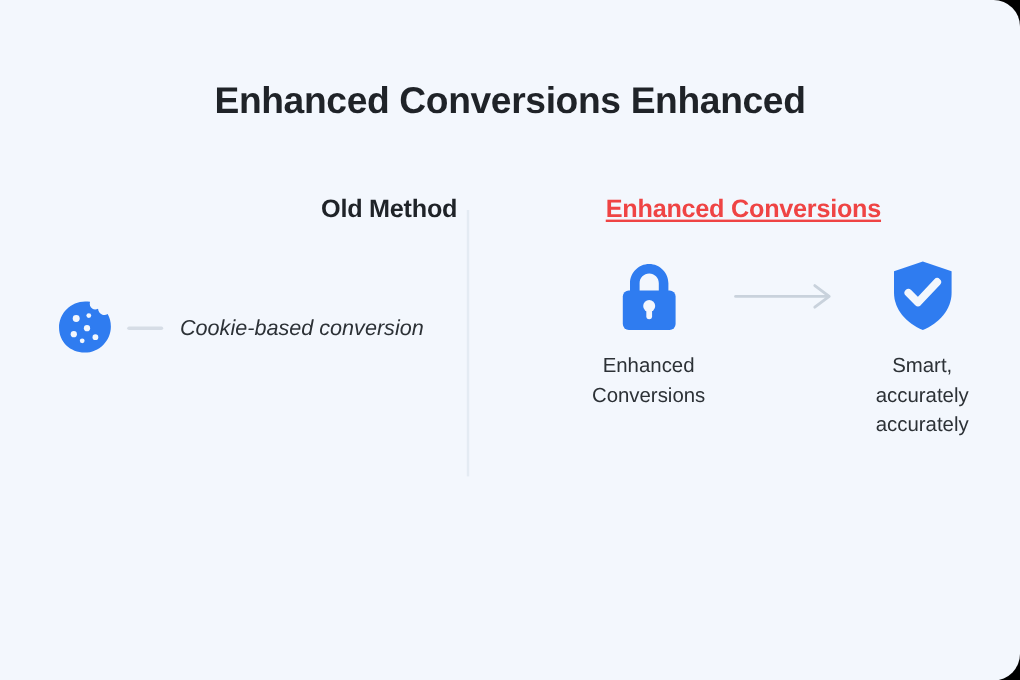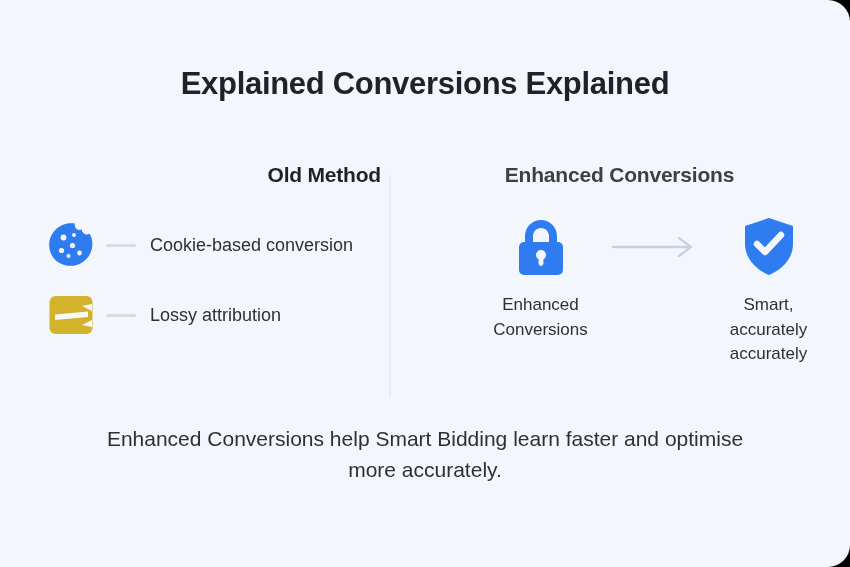--- a/index.html
+++ b/index.html
@@ -66,22 +66,23 @@
     text-align: right;
     font-size: 21px;
     font-weight: bold;
     color: #1f2328;
     letter-spacing: -0.2px;
     padding-right: 8px;
   }
 
   .old-list {
     position: absolute;
-    top: 56px;
+    top: 84px;
     left: 48px;
+    font-style: italic;
   }
   .old-row {
     display: flex;
     align-items: center;
     height: 52px;
     margin-bottom: 18px;
   }
   .old-icon {
     width: 46px;
     height: 46px;
@@ -119,22 +120,23 @@
   .col-right {
     position: absolute;
     left: 389px;
     top: 0;
     width: 461px;
   }
   .col-right .col-heading {
     text-align: center;
     font-size: 21px;
     font-weight: bold;
-    color: #404040;
+    color: #ef4444;
     letter-spacing: -0.2px;
+    text-decoration: underline;
   }
 
   .flow {
     position: absolute;
     top: 52px;
     left: 0;
     width: 507px;
     display: flex;
     align-items: flex-start;
     justify-content: center;
@@ -176,21 +178,21 @@
     color: #2c3136;
     padding: 0 90px;
     box-sizing: border-box;
   }
 </style>
 </head>
 <body>
 
 <div class="card">
 
-  <div class="page-title">Explained Conversions Explained</div>
+  <div class="page-title">Enhanced Conversions Enhanced</div>
 
   <div class="columns">
 
     <div class="divider"></div>
 
     <div class="col-left">
       <div class="col-heading">Old Method</div>
 
       <div class="old-list">
 
@@ -203,32 +205,20 @@
               <circle cx="13.5" cy="28.5" r="2.6" fill="#f3f7fd"></circle>
               <circle cx="26.0" cy="13.0" r="2.0" fill="#f3f7fd"></circle>
               <circle cx="31.5" cy="31.0" r="2.4" fill="#f3f7fd"></circle>
               <circle cx="20.5" cy="34.0" r="2.0" fill="#f3f7fd"></circle>
             </svg>
           </div>
           <div class="connector"></div>
           <div class="old-label">Cookie-based conversion</div>
         </div>
 
-        <div class="old-row">
-          <div class="old-icon">
-            <svg class="lossy" viewBox="0 0 46 46">
-              <rect x="1.5" y="4" width="43" height="38" rx="6" fill="#d4b32c"></rect>
-              <path d="M7 22.5 L40 19.5 L40 25 L7 28 Z" fill="#f6f8fb"></path>
-              <path d="M34 14 L44 19 L44 12 Z" fill="#f3f7fd"></path>
-              <path d="M34 33 L44 28 L44 35 Z" fill="#f3f7fd"></path>
-            </svg>
-          </div>
-          <div class="connector"></div>
-          <div class="old-label">Lossy attribution</div>
-        </div>
 
       </div>
     </div>
 
     <div class="col-right">
       <div class="col-heading">Enhanced Conversions</div>
 
       <div class="flow">
 
         <div class="flow-node">
@@ -265,15 +255,14 @@
             <span>accurately</span><br>
             <span>accurately</span>
           </div>
         </div>
 
       </div>
     </div>
 
   </div>
 
-  <div class="caption">Enhanced Conversions help Smart Bidding learn faster and optimise more accurately.</div>
 
 </div>
 
 </body></html>

